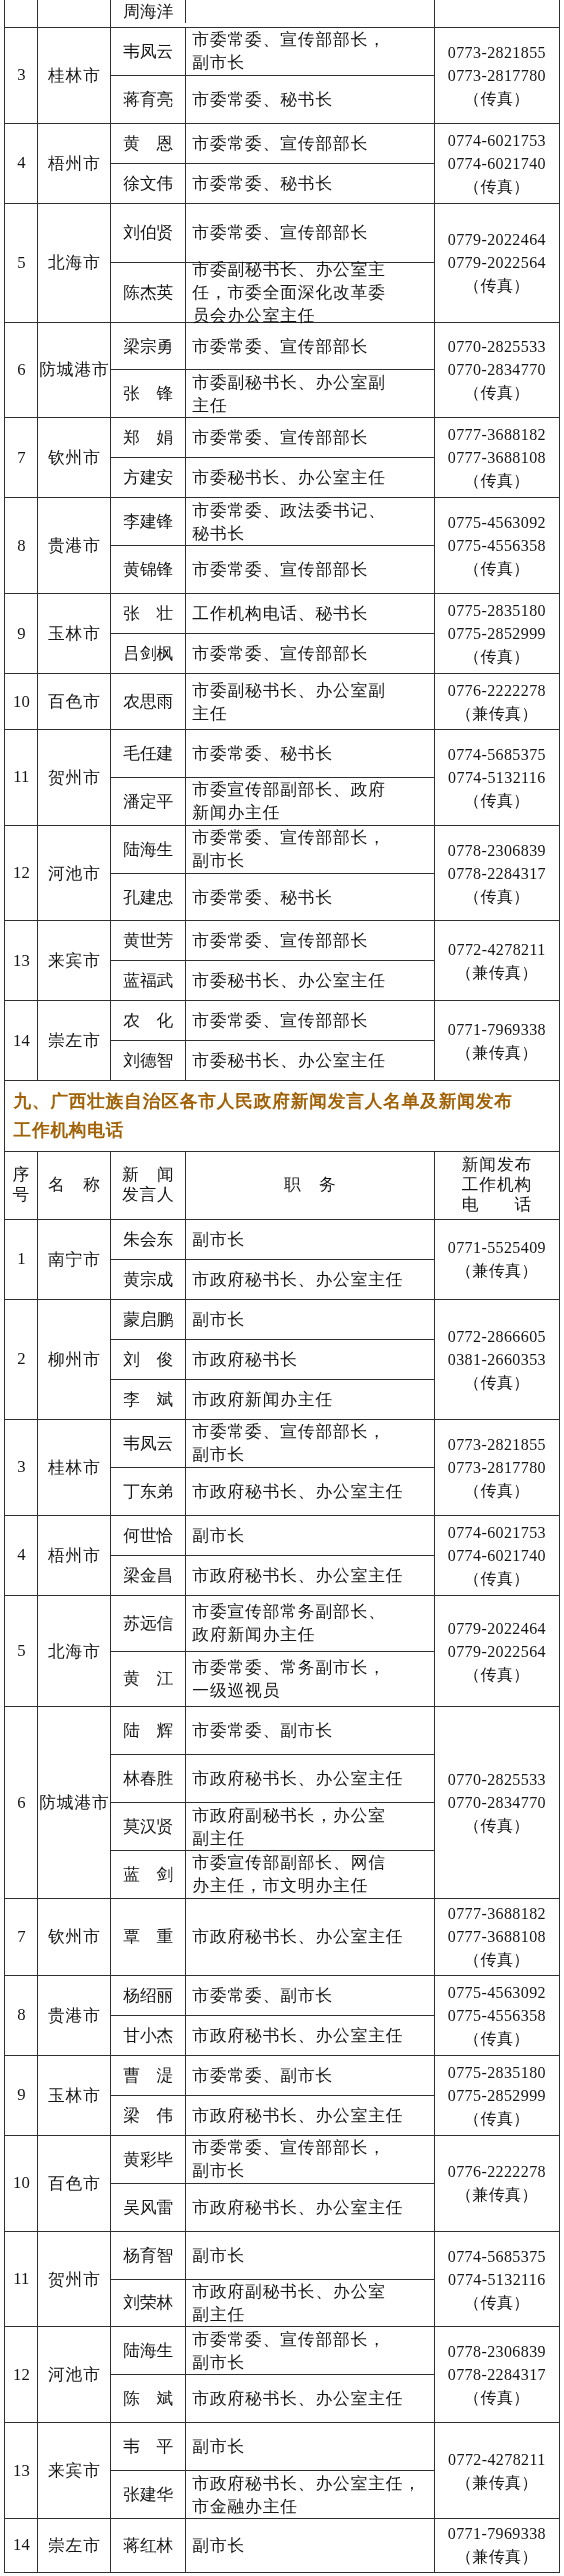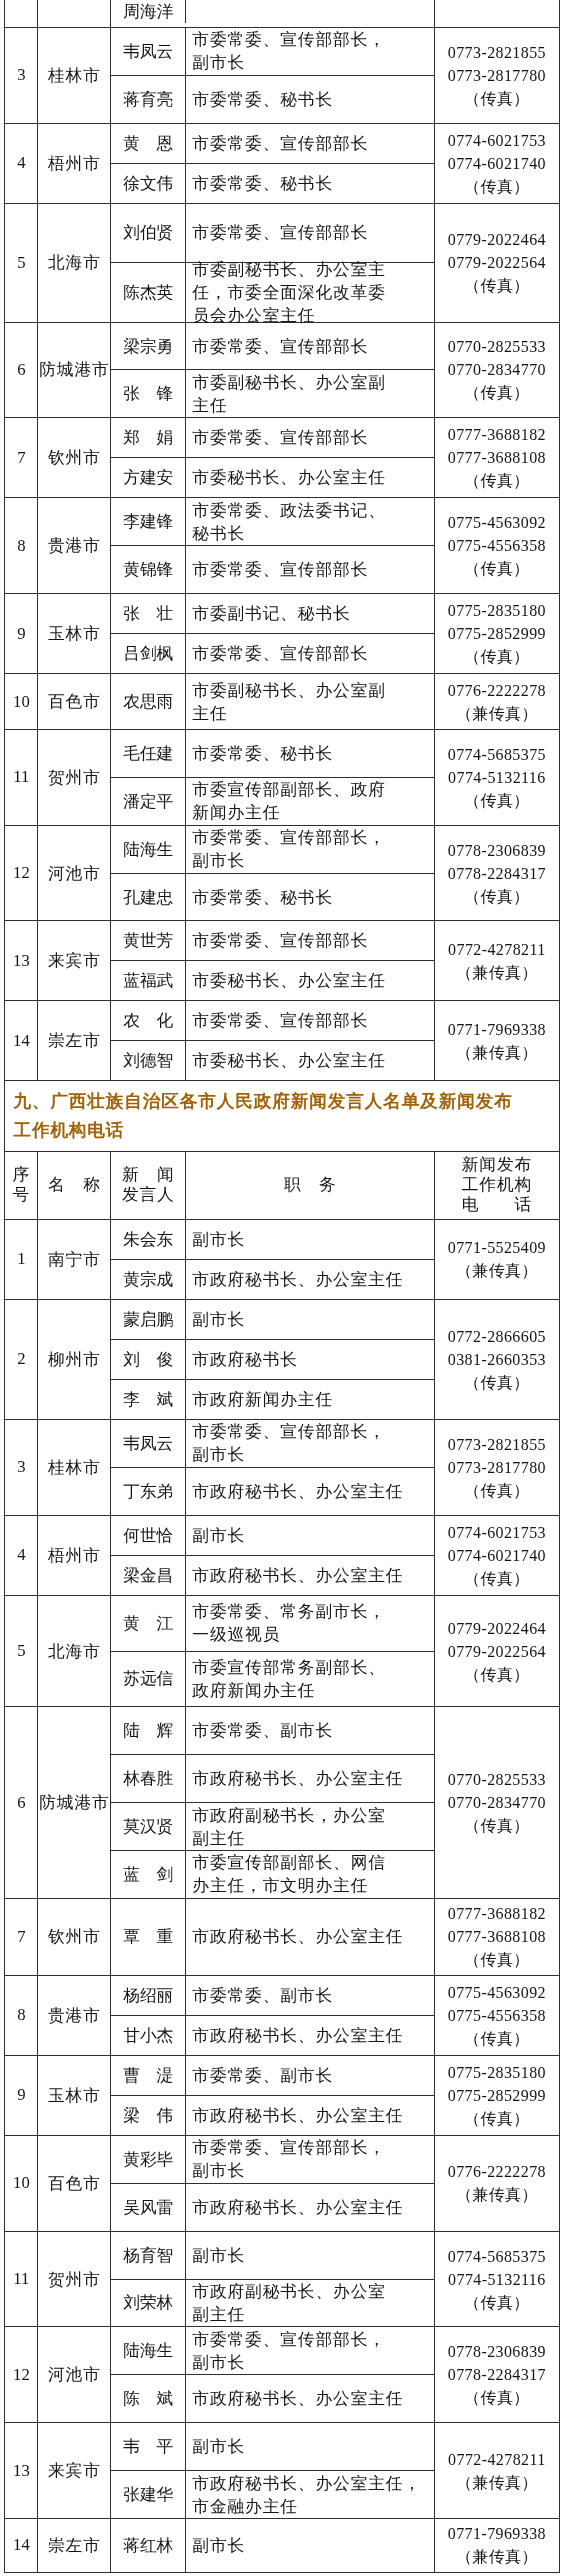--- a/index.html
+++ b/index.html
@@ -149,21 +149,21 @@
         <div class="c phone">0775-4563092
 0775-4556358
 （传真）</div>
       </div>
       <div class="row">
         <div class="c idx">9</div>
         <div class="c city">玉林市</div>
         <div class="mid">
           <div class="sub">
             <div class="c name">张　壮</div>
-            <div class="c job">市委副书记、秘书长</div>
+            <div class="c job">工作机构电话、秘书长</div>
           </div>
           <div class="sub">
             <div class="c name">吕剑枫</div>
             <div class="c job">市委常委、宣传部部长</div>
           </div>
         </div>
         <div class="c phone">0775-2835180
 0775-2852999
 （传真）</div>
       </div>
@@ -339,29 +339,29 @@
         </div>
         <div class="c phone">0774-6021753
 0774-6021740
 （传真）</div>
       </div>
       <div class="row">
         <div class="c idx">5</div>
         <div class="c city">北海市</div>
         <div class="mid">
           <div class="sub">
+            <div class="c name">苏远信</div>
+            <div class="c job">市委宣传部常务副部长、
+政府新闻办主任</div>
+          </div>
+          <div class="sub">
             <div class="c name">黄　江</div>
             <div class="c job">市委常委、常务副市长，
 一级巡视员</div>
           </div>
-          <div class="sub">
-            <div class="c name">苏远信</div>
-            <div class="c job">市委宣传部常务副部长、
-政府新闻办主任</div>
-          </div>
         </div>
         <div class="c phone">0779-2022464
 0779-2022564
 （传真）</div>
       </div>
       <div class="row">
         <div class="c idx">6</div>
         <div class="c city">防城港市</div>
         <div class="mid">
           <div class="sub">

